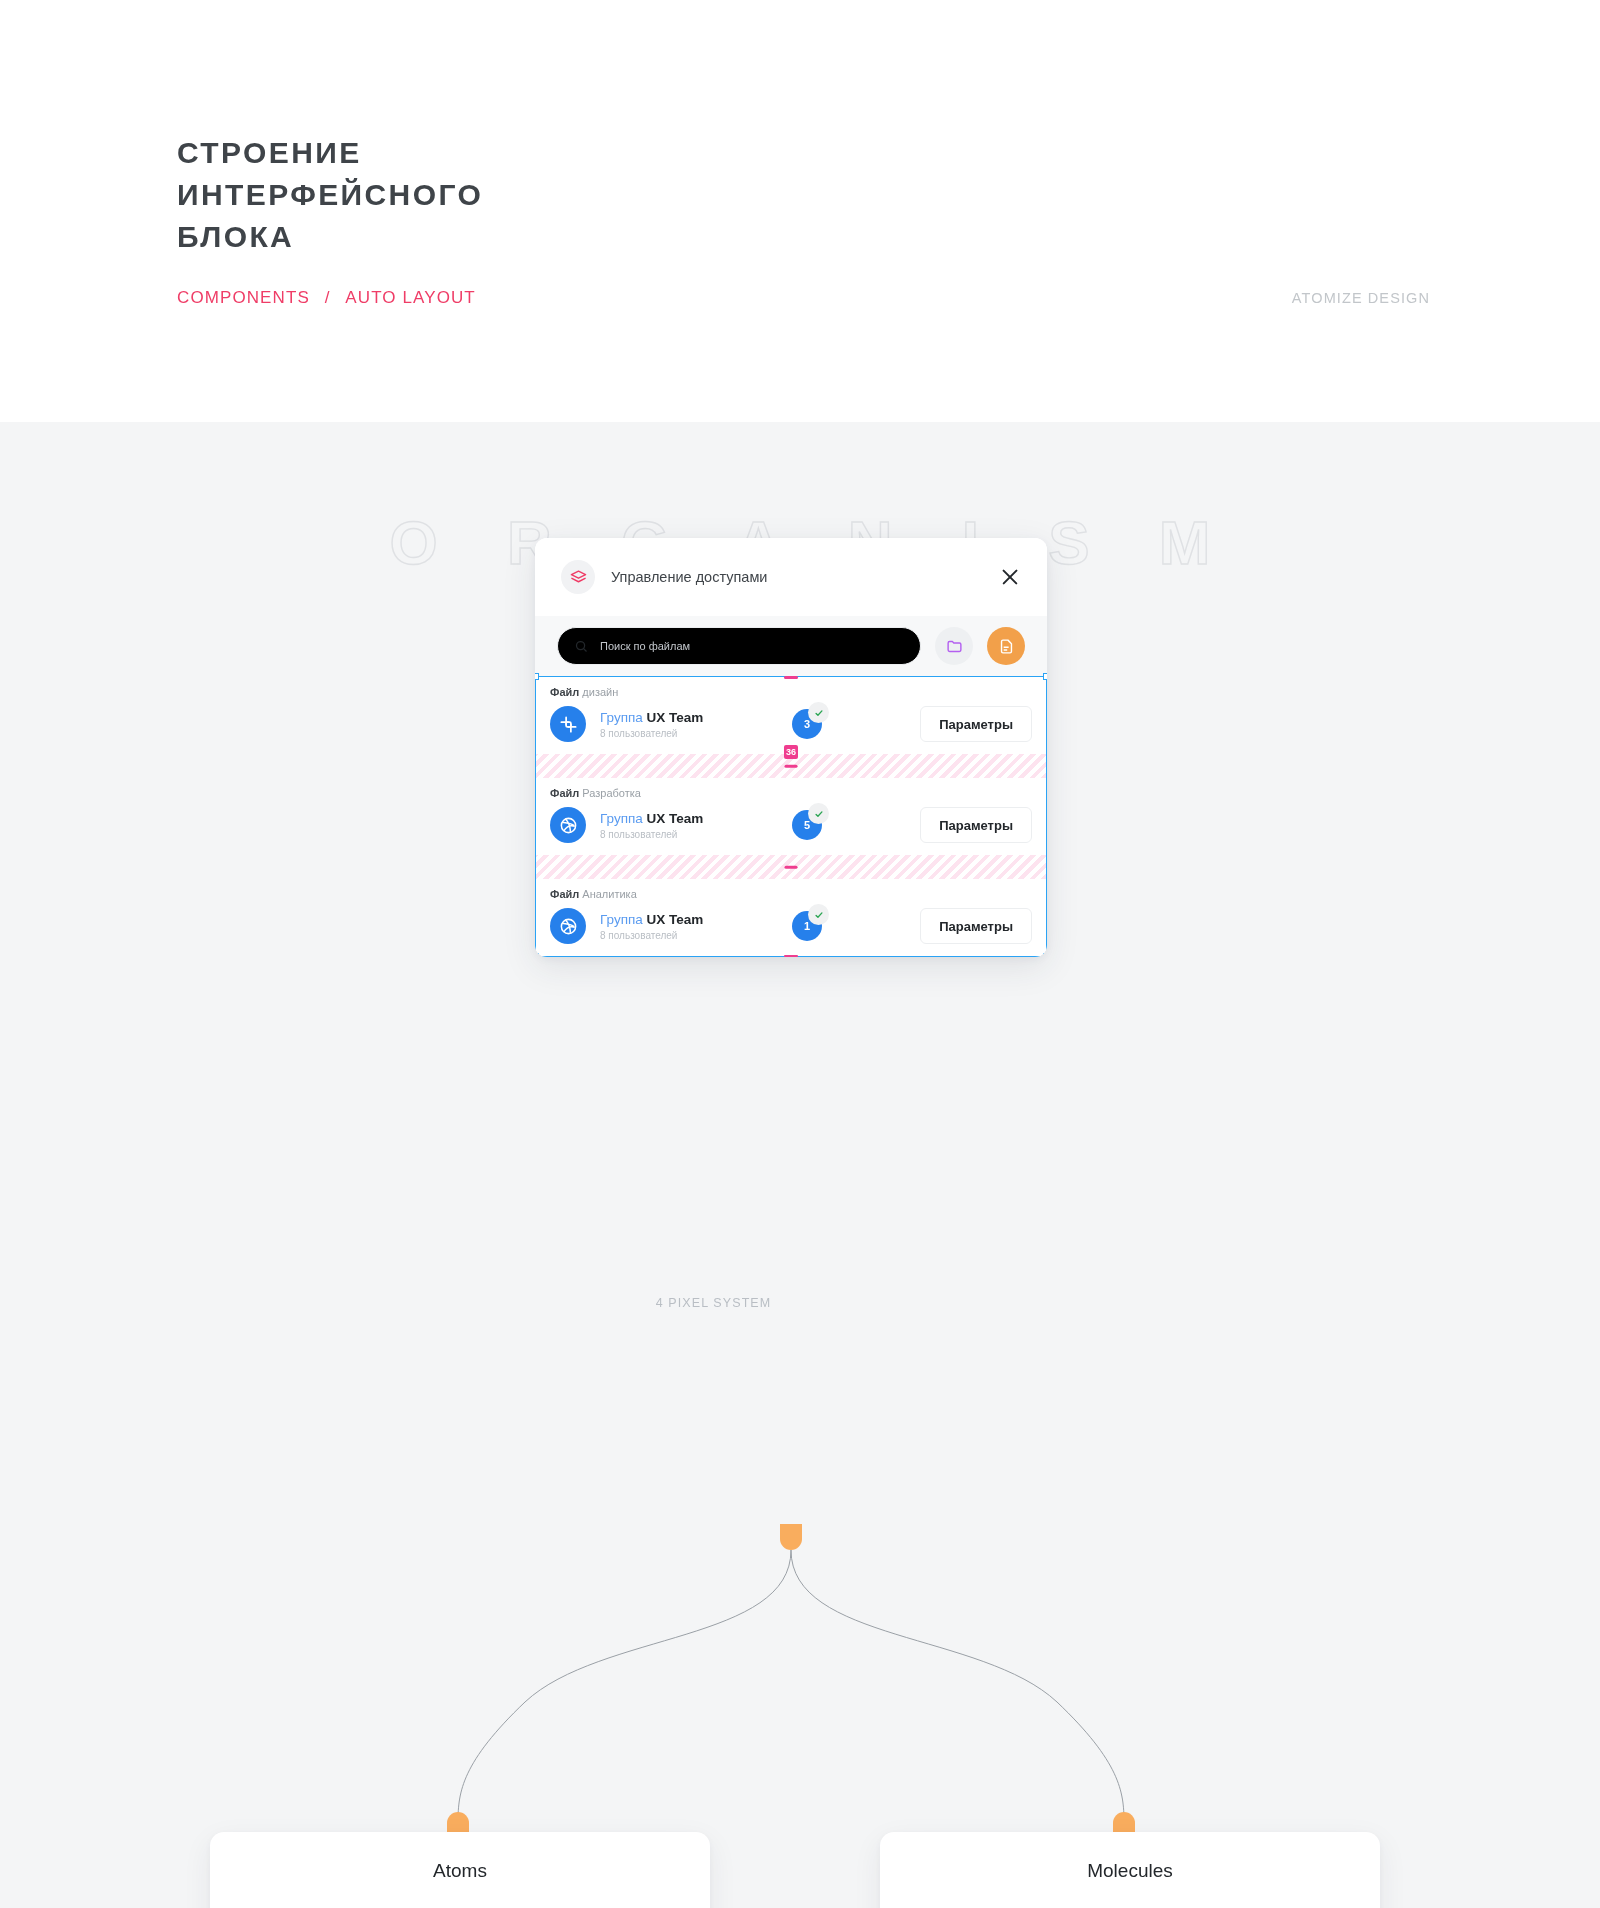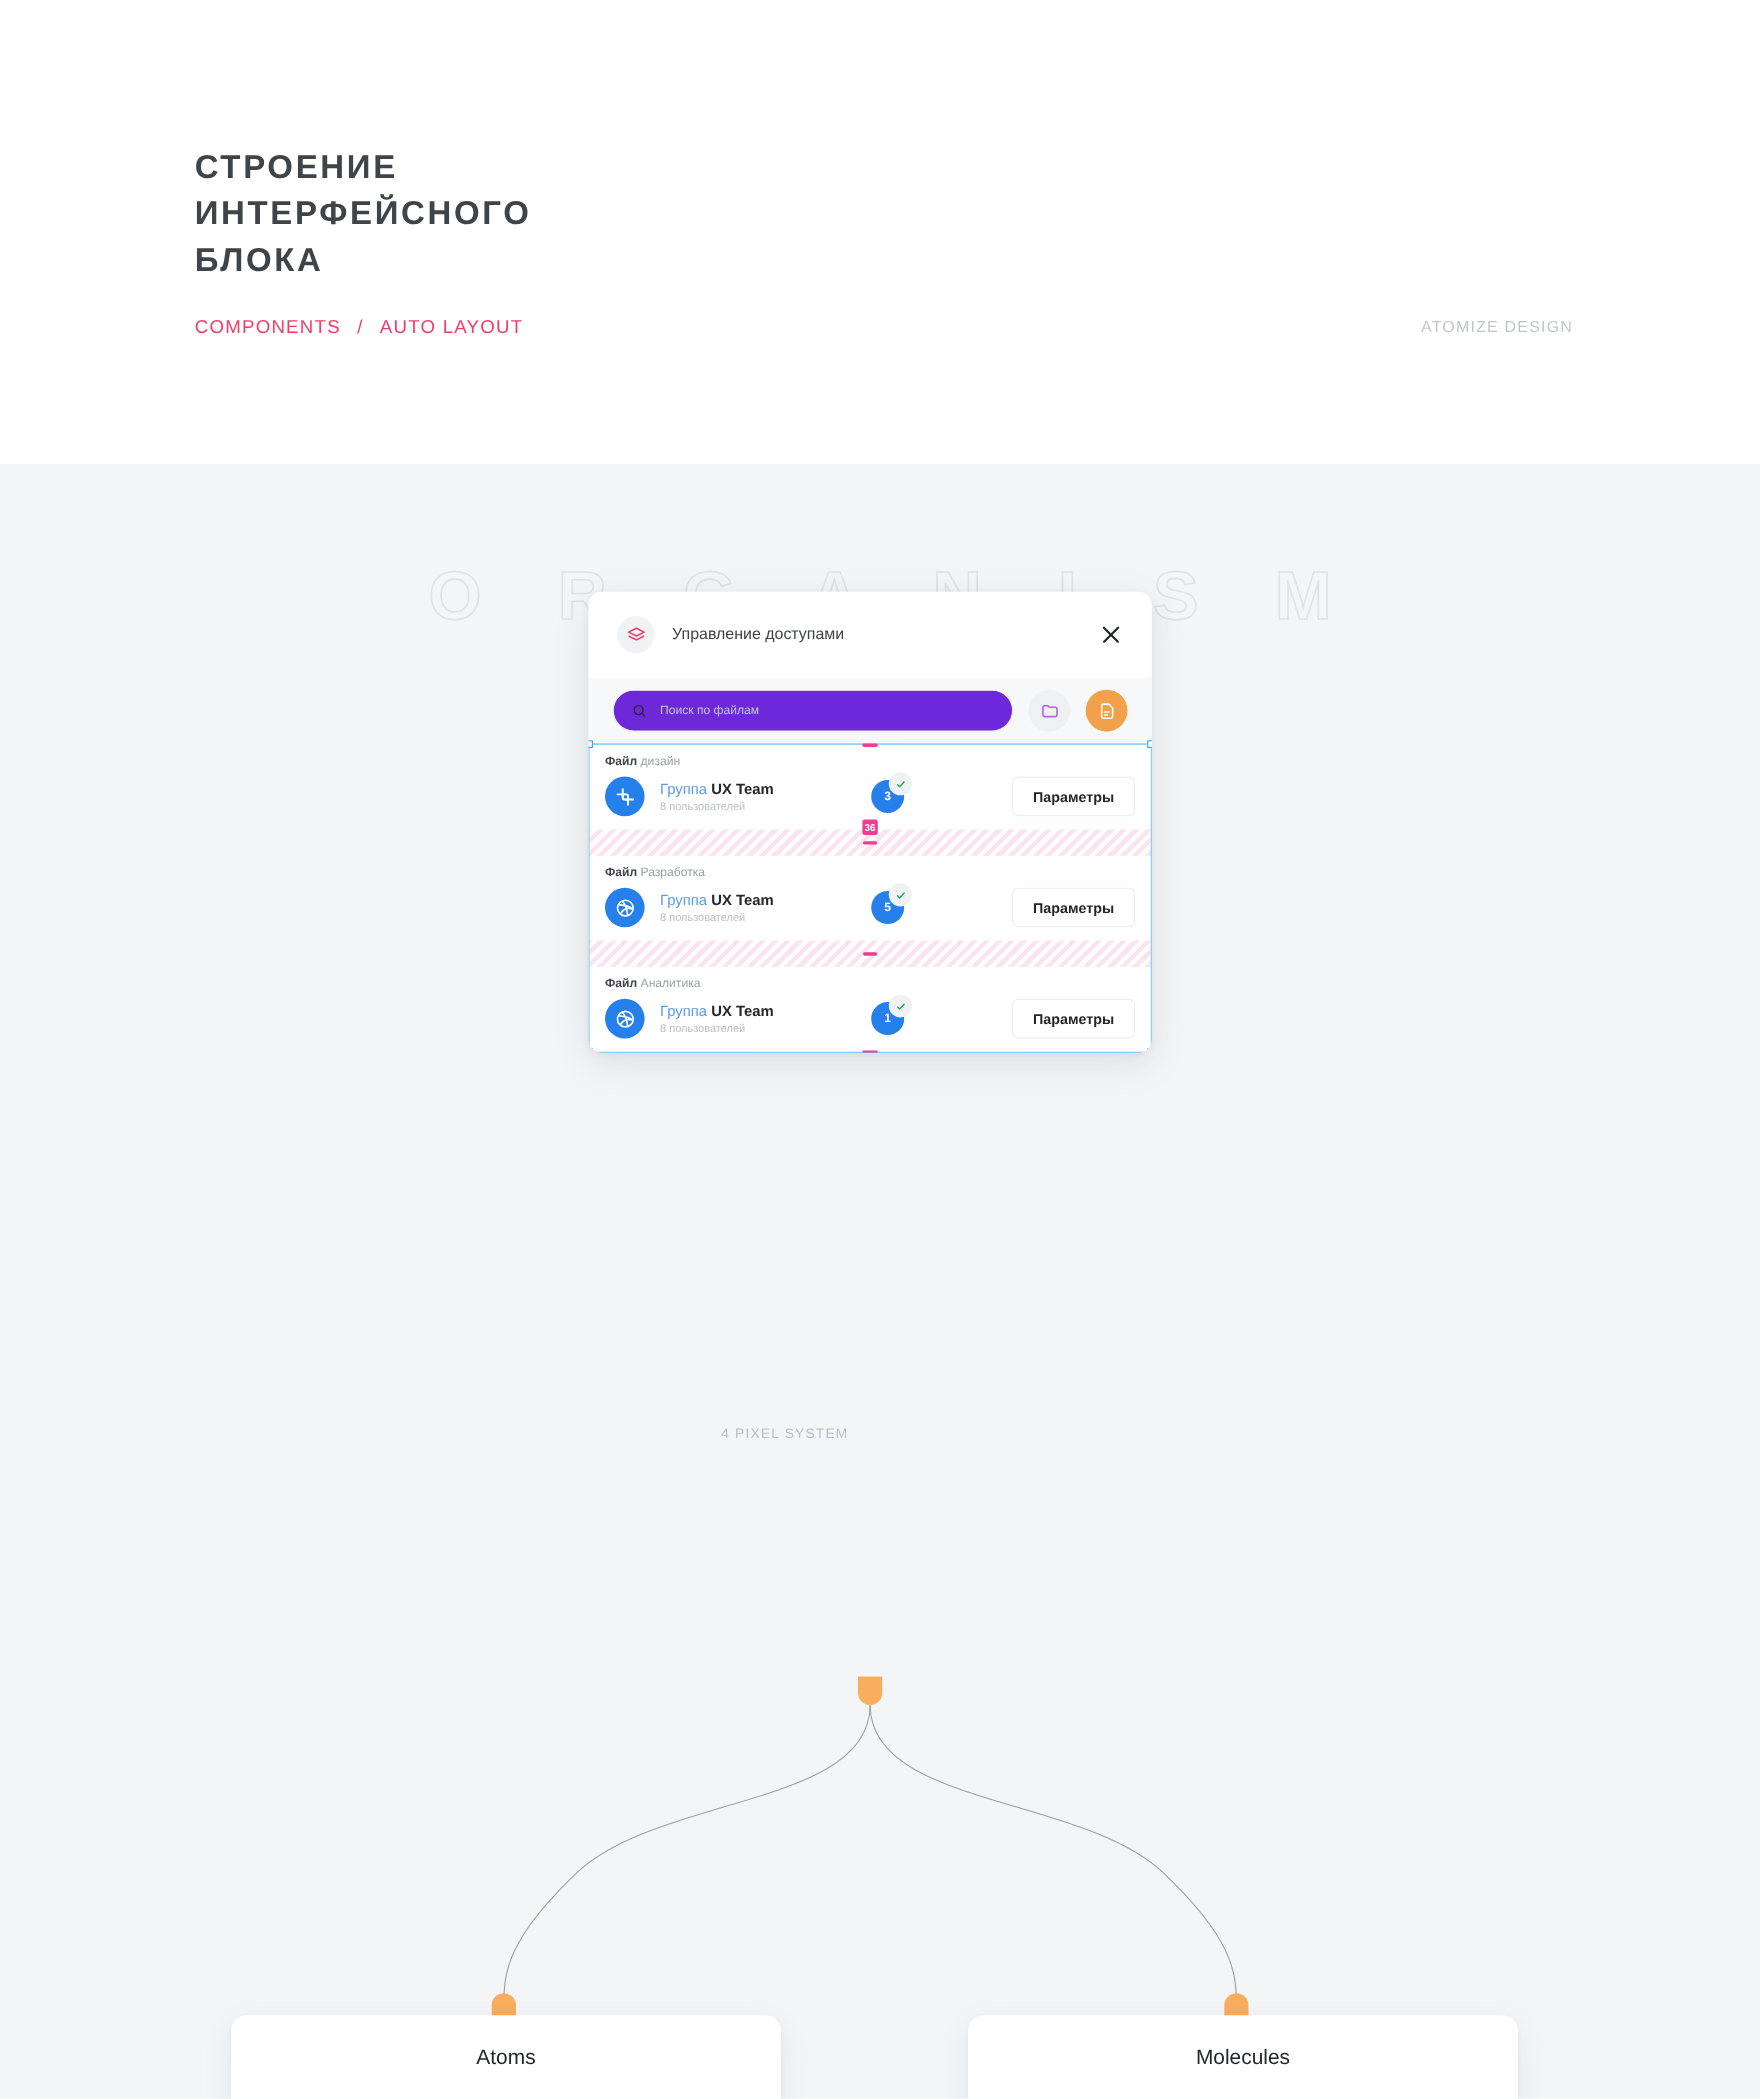--- a/index.html
+++ b/index.html
@@ -60,21 +60,21 @@
     content: ""; position: absolute; left: 1px; top: 10px; width: 20px; height: 1.8px;
     background: #23272b; border-radius: 2px;
   }
   .close-x::before { transform: rotate(45deg); }
   .close-x::after { transform: rotate(-45deg); }
 
   .org-search-bar {
     height: 60px; background: #f7f8f9; display: flex; align-items: center; padding: 0 22px; gap: 14px;
   }
   .search-field {
-    flex: 1; height: 38px; background: #6d28d9; border: 1px solid #eceef0; border-radius: 19px;
+    flex: 1; height: 38px; background: #000000; border: 1px solid #eceef0; border-radius: 19px;
     display: flex; align-items: center; padding: 0 16px; gap: 11px;
   }
   .search-ph { font-size: 11px; color: #c3c7cc; }
   .round-btn {
     width: 38px; height: 38px; border-radius: 50%; display: flex; align-items: center;
     justify-content: center; flex: none; cursor: pointer;
   }
   .round-btn.ghost { background: #eef0f2; }
   .round-btn.orange { background: #f2a04a; }
 

